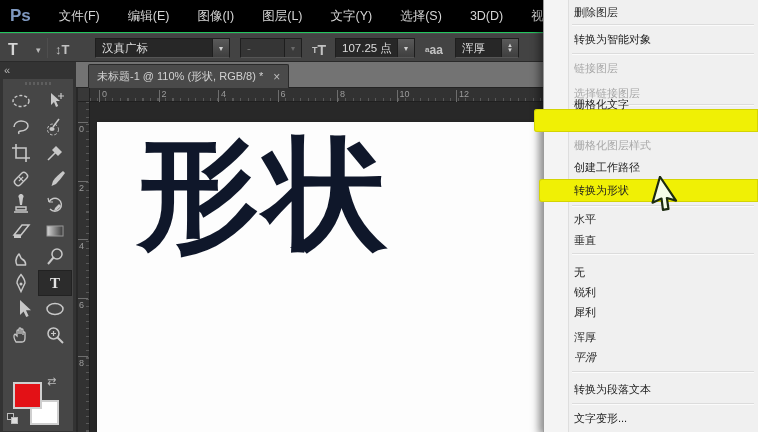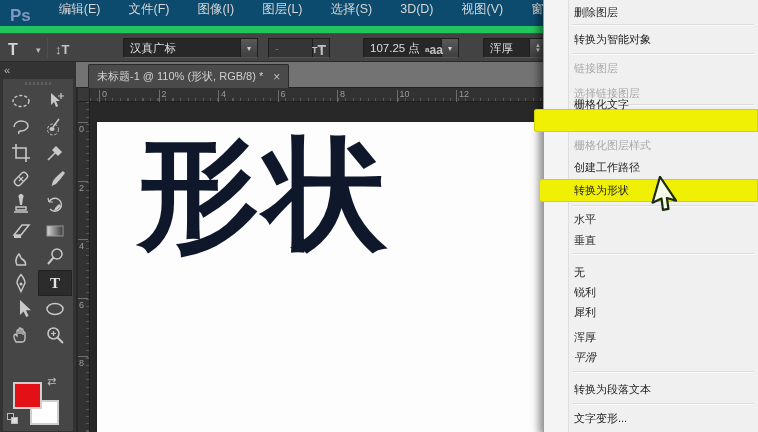--- a/index.html
+++ b/index.html
@@ -1,46 +1,46 @@
 <!DOCTYPE html>
 <html><head>
 <meta charset="utf-8">
 <style>
   * { margin:0; padding:0; box-sizing:border-box; }
   html,body { width:758px; height:432px; overflow:hidden; }
   body { font-family:"Liberation Sans","DejaVu Sans",sans-serif; background:#272727; position:relative; }
 
   
-  .menubar { position:absolute; left:0; top:0; width:758px; height:33px; background:#0c4a6e;
-             border-bottom:7px solid #22c55e; display:flex; align-items:flex-end; z-index:5; }
+  .menubar { position:absolute; left:0; top:0; width:758px; height:33px; background:#000000;
+             border-bottom:1px solid #22c55e; display:flex; align-items:center; z-index:5; }
   .ps-logo { font-weight:bold; font-size:17px; color:#7f98bf; padding:0 14px 0 10px; letter-spacing:0; }
   .menubar-item { color:#d6d6d6; font-size:12.5px; padding:0 14px; height:33px; line-height:33px; white-space:nowrap; }
 
   
   .optionsbar { position:absolute; left:0; top:33px; width:758px; height:29px; background:#434343;
                 border-top:1px solid #4f4f4f; border-bottom:1px solid #2a2a2a; z-index:4; }
   .ob { position:absolute; top:0; height:27px; display:flex; align-items:center; color:#c9c9c9; }
   .ob-toolicon { left:8px; font-size:16px; font-weight:bold; color:#d5d5d5; }
   .ob-caret { left:36px; font-size:9px; color:#bbb; }
   .ob-sep { position:absolute; left:47px; top:4px; height:20px; width:1px; background:#363636; border-right:1px solid #4e4e4e; }
   .ob-orient { left:55px; font-size:13px; font-weight:bold; color:#c2c2c2; }
   .dd { position:absolute; top:4px; height:20px; background:#272727; border:1px solid #1e1e1e;
-        border-bottom-color:#555; display:flex; align-items:center;margin-left:28px; }
+        border-bottom-color:#555; display:flex; align-items:center; }
   .dd .dd-val { flex:1; font-size:11.5px; color:#dedede; padding:0 6px; white-space:nowrap; overflow:hidden; }
   .dd .dd-btn { width:17px; height:100%; background:linear-gradient(#5a5a5a,#3f3f3f); border-left:1px solid #1e1e1e;
                 color:#cfcfcf; font-size:8px; display:flex; align-items:center; justify-content:center; }
   .dd.disabled { background:#353535; }
   .dd.disabled .dd-val { color:#7a7a7a; }
   .dd.disabled .dd-btn { background:#3b3b3b; color:#6a6a6a; }
   .dd-font { left:95px; width:135px; }
   .dd-style { left:240px; width:62px; }
   .ob-sizeicon { left:312px; }
   .ob-sizeicon .big { font-size:14px; font-weight:bold; color:#c2c2c2; }
   .ob-sizeicon .small { font-size:9px; font-weight:bold; color:#c2c2c2; }
-  .dd-size { left:335px; width:96px; }
+  .dd-size { left:335px; width:80px; }
   .ob-aa { left:425px; font-size:12px; font-weight:bold; color:#c2c2c2; }
   .ob-aa sup { font-size:8px; }
   .dd-aa { left:455px; width:64px; }
   .dd-aa .dd-btn { font-size:6px; flex-direction:column; line-height:5px; }
 
   
   .tools-strip { position:absolute; left:0; top:62px; width:76px; height:370px; background:#333; }
   .collapse { position:absolute; left:4px; top:2px; color:#b5b5b5; font-size:11px; letter-spacing:-2px; }
   .tools-panel { position:absolute; left:2px; top:16px; width:72px; height:354px; background:#464646; border:1px solid #333; }
   .grip { height:9px; display:flex; align-items:center; justify-content:center; }
@@ -89,24 +89,25 @@
   .ctx-item.highlighted { z-index:1; }
 
   .cursor { position:absolute; left:650px; top:176px; z-index:60; }
 </style>
 </head>
 <body>
 
 <div class="menubar">
   <span class="ps-logo">Ps</span>
   <div id="menubar-items" style="display:flex;">
+      <div class="menubar-item">文件(F)</div>
       <div class="menubar-item">编辑(E)</div>
-      <div class="menubar-item">文件(F)</div>
       <div class="menubar-item">图像(I)</div>
       <div class="menubar-item">图层(L)</div>
+      <div class="menubar-item">文字(Y)</div>
       <div class="menubar-item">选择(S)</div>
       <div class="menubar-item">3D(D)</div>
       <div class="menubar-item">视图(V)</div>
       <div class="menubar-item">窗口(W)</div>
     </div>
 </div>
 
 <div class="optionsbar">
   <span class="ob ob-toolicon" style="top:2px;">T</span>
   <span class="ob ob-caret" style="top:2px;">▾</span>

